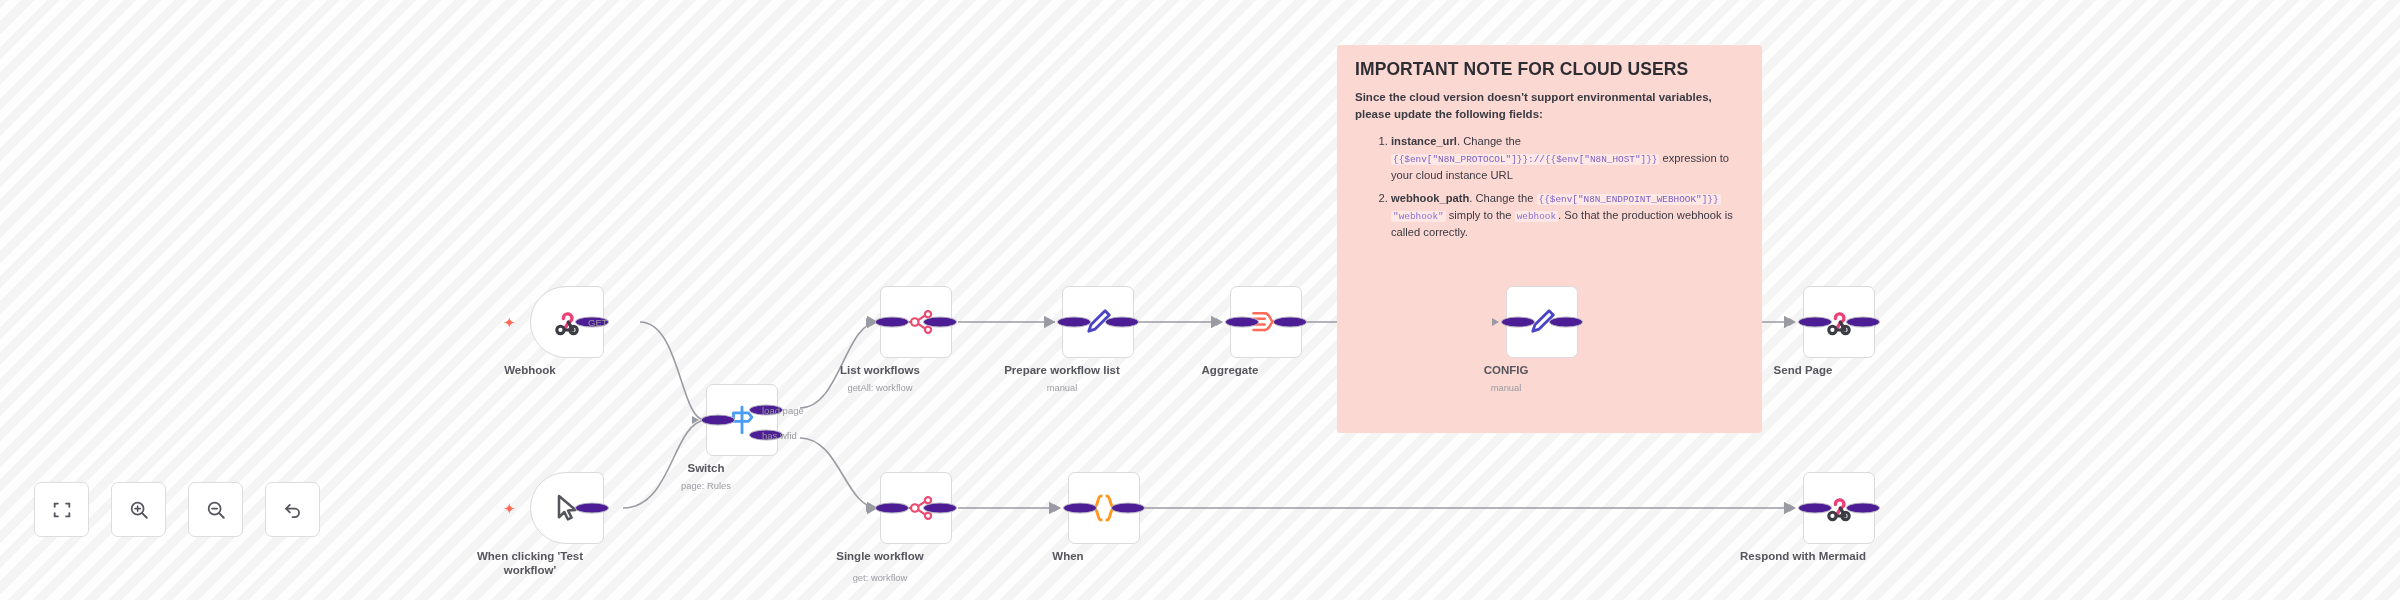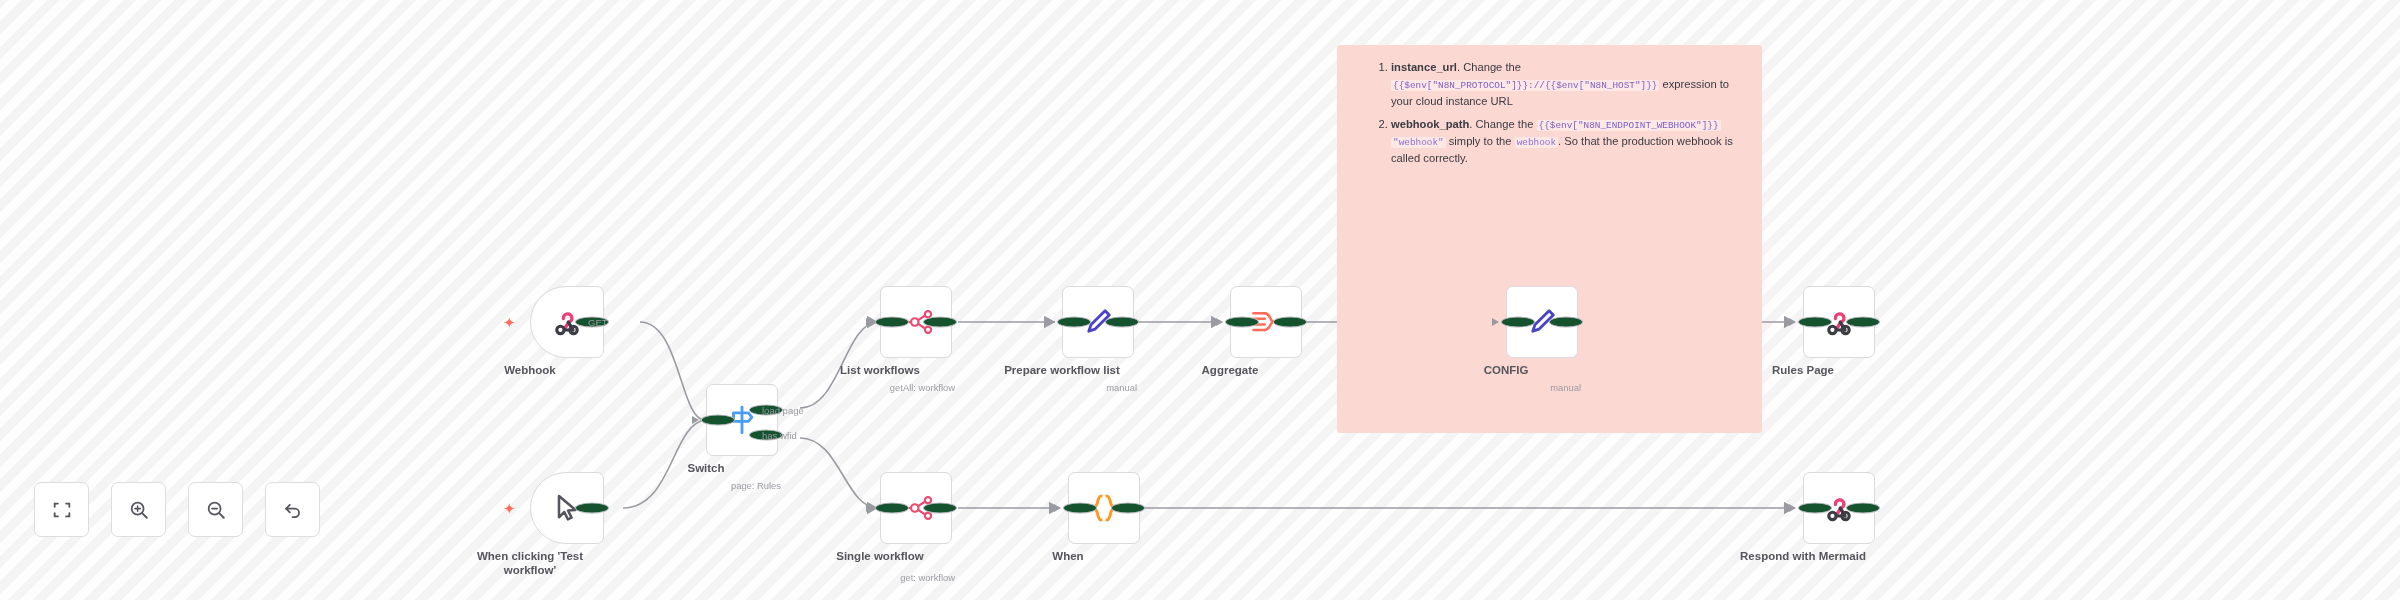--- a/index.html
+++ b/index.html
@@ -92,35 +92,35 @@
     font-weight: 700;
     color: #55555d;
     width: 150px;
     left: 50%;
     transform: translateX(-50%);
     top: 78px;
     line-height: 1.2;
   }
   .node-sub {
     position: absolute;
-    text-align: right;
+    text-align: center;
     font-size: 9.4px;
     color: #9b9ba3;
     width: 150px;
     left: 50%;
     transform: translateX(-50%);
     line-height: 1.2;
   }
   .node-wrap { position: absolute; }
 
   
   .dot {
     position: absolute;
     width: 34px; height: 11px;
-    background: #14532d;
+    background: #4c1d95;
     border: 1.6px solid #b8b8c0;
     border-radius: 50%;
     top: 50%;
     transform: translateY(-50%);
   }
   .dot.in  { left: -6px; }
   .dot.out { right: -6px; }
   .arrowin {
     position: absolute;
     left: -15px; top: 50%;
@@ -189,20 +189,22 @@
 
     <path d="M 1578,322 L 1795,322" marker-end="url(#ar)"></path>
 
     <path d="M 958,508 L 1060,508" marker-end="url(#ar)"></path>
 
     <path d="M 1140,508 L 1795,508" marker-end="url(#ar)"></path>
   </g>
 </svg>
 
 <div class="sticky" style="left:1337px; top:45px; width:425px; height:388px;">
+  <h2>IMPORTANT NOTE FOR CLOUD USERS</h2>
+  <p class="intro">Since the cloud version doesn't support environmental variables, please update the following fields:</p>
   <ol>
     <li>
       <b>instance_url</b><span>. Change the</span><br>
       <code class="expr">{{$env["N8N_PROTOCOL"]}}://{{$env["N8N_HOST"]}}</code>
       <span>expression to your cloud instance URL</span>
     </li>
     <li>
       <b>webhook_path</b><span>. Change the</span>
       <code class="expr">{{$env["N8N_ENDPOINT_WEBHOOK"]}}</code>
       <code class="inl">"webhook"</code>
@@ -317,21 +319,21 @@
       <path d="M9.5 9.5 A3 3 0 1 1 13 12.2 L10.3 17" fill="none" stroke="#ec3f78" stroke-width="2.4" stroke-linecap="round"></path>
       <path d="M13 12.2 L16.2 17.6" fill="none" stroke="#3c3c44" stroke-width="2.4" stroke-linecap="round"></path>
       <circle cx="7.4" cy="17.6" r="2.6" fill="none" stroke="#3c3c44" stroke-width="2.2"></circle>
       <circle cx="16.6" cy="17.6" r="2.6" fill="none" stroke="#3c3c44" stroke-width="2.2"></circle>
       <path d="M10 17.6 L14 17.6" stroke="#3c3c44" stroke-width="2.2" stroke-linecap="round"></path>
     </svg>
     <div class="dot in"></div>
     <div class="arrowin"></div>
     <div class="dot out"></div>
   </div>
-  <div class="node-label">Rules Page</div>
+  <div class="node-label">Send Page</div>
 </div>
 
 <div class="node-wrap" style="left:530px; top:472px;">
   <div class="node trigger">
     <span class="bolt">✦</span>
     <svg width="32" height="32" viewBox="0 0 24 24">
       <path d="M6 3 L6 19 L10 15 L12.6 20.5 L15.4 19.2 L12.8 13.9 L18.4 13.5 Z" fill="none" stroke="#55555d" stroke-width="1.9" stroke-linejoin="round"></path>
     </svg>
     <div class="dot out"></div>
   </div>

